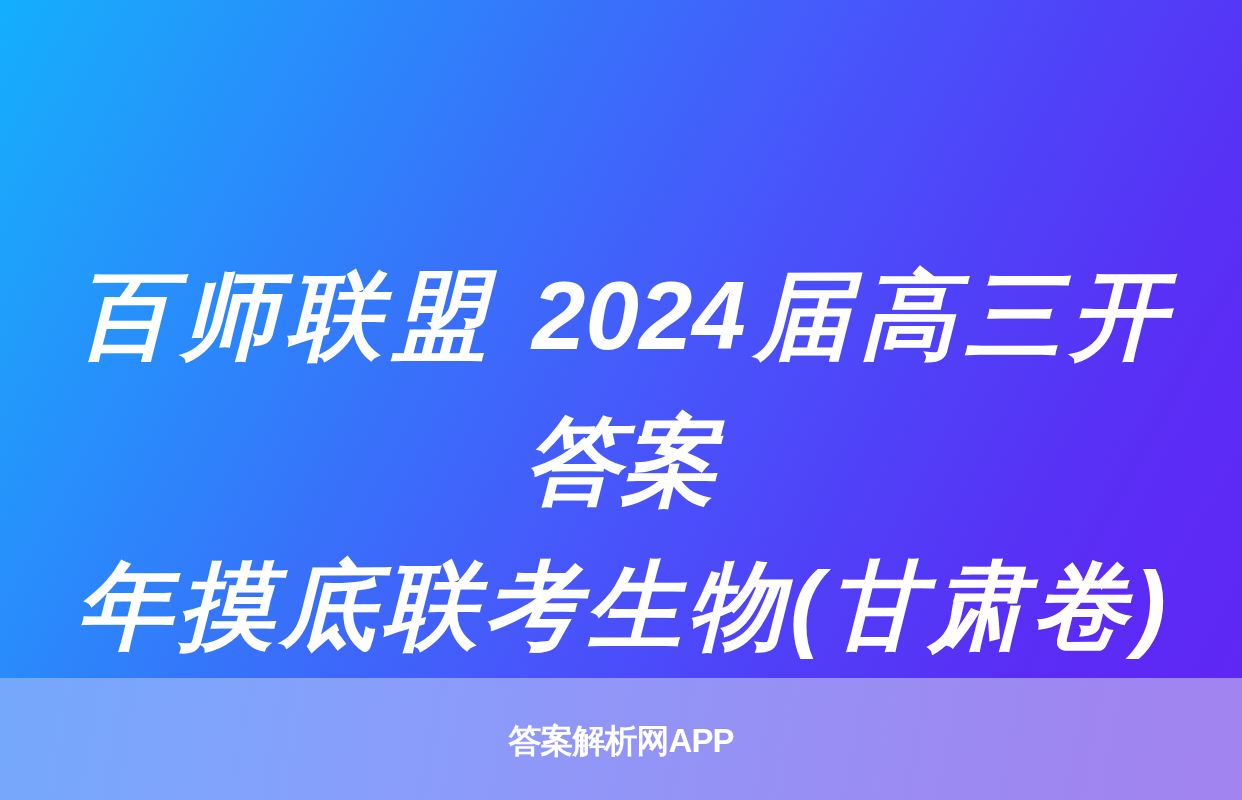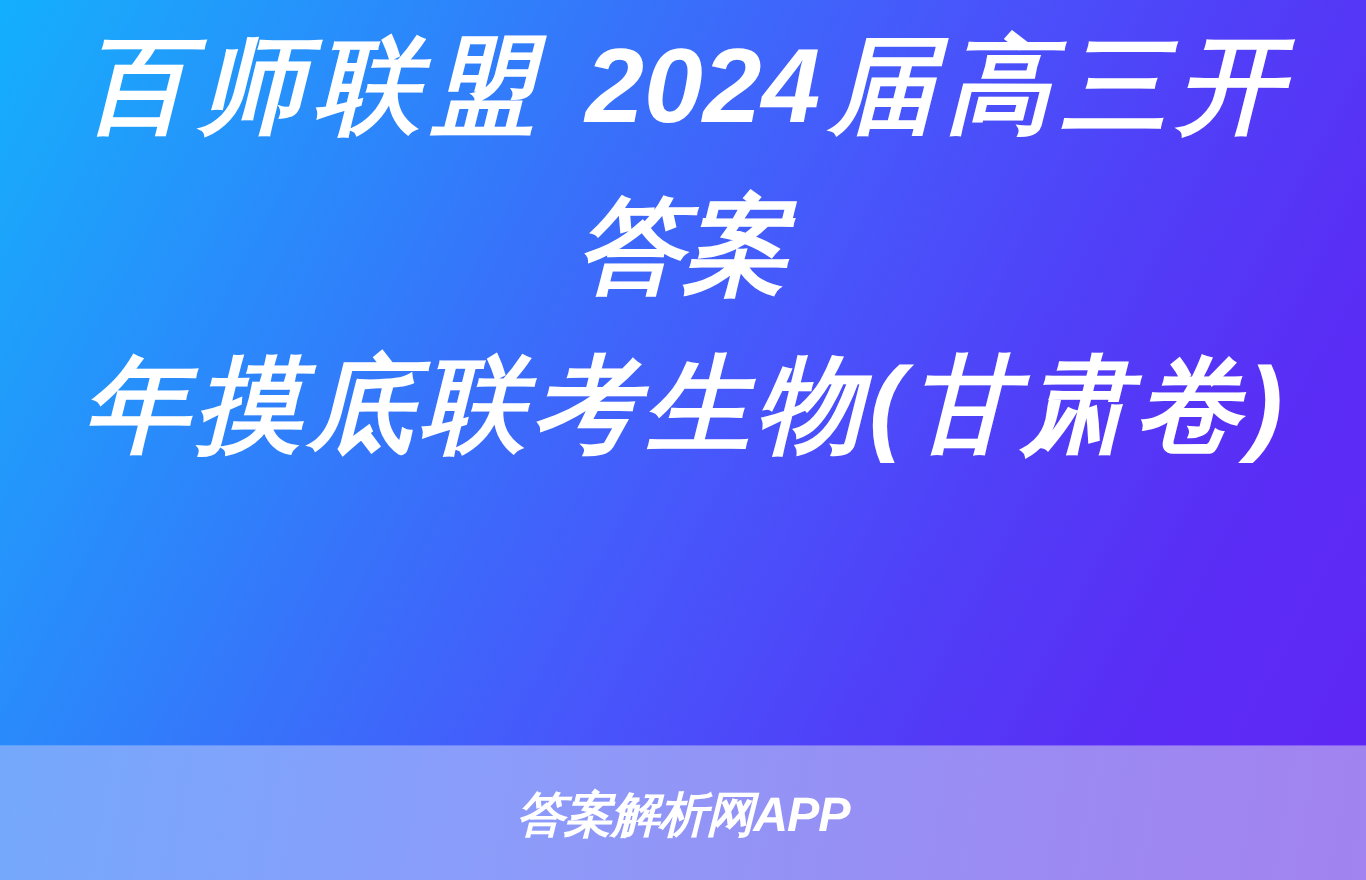--- a/index.html
+++ b/index.html
@@ -29,21 +29,21 @@
     background: linear-gradient(118deg,
         #12AFFD 0%,
         #1BA6FB 6%,
         #2B88FB 24%,
         #3A6DFA 40%,
         #4757FB 54%,
         #5040F8 70%,
         #5A2DF5 86%,
         #5F27F4 100%);
     display: flex;
-    align-items: flex-start;
+    align-items: flex-end;
     justify-content: center;
   }
 
   #hero-title {
     width: 1090px;
     text-align: center;
     color: #ffffff;
     font-size: 96px;
     line-height: 145px;
     font-weight: 700;
@@ -85,24 +85,23 @@
         #9A8CF3 72%,
         #9F86F1 88%,
         #A283F0 100%);
     display: flex;
     align-items: center;
     justify-content: center;
   }
 
   #watermark {
     color: #ffffff;
-    font-size: 44px;
+    font-size: 33px;
     line-height: 42px;
     font-weight: 700;
-    font-style: italic;
     letter-spacing: -1px;
     transform: translateY(2px);
     white-space: nowrap;
   }
 </style>
 </head>
 <body>
 
 <div id="poster">
 

